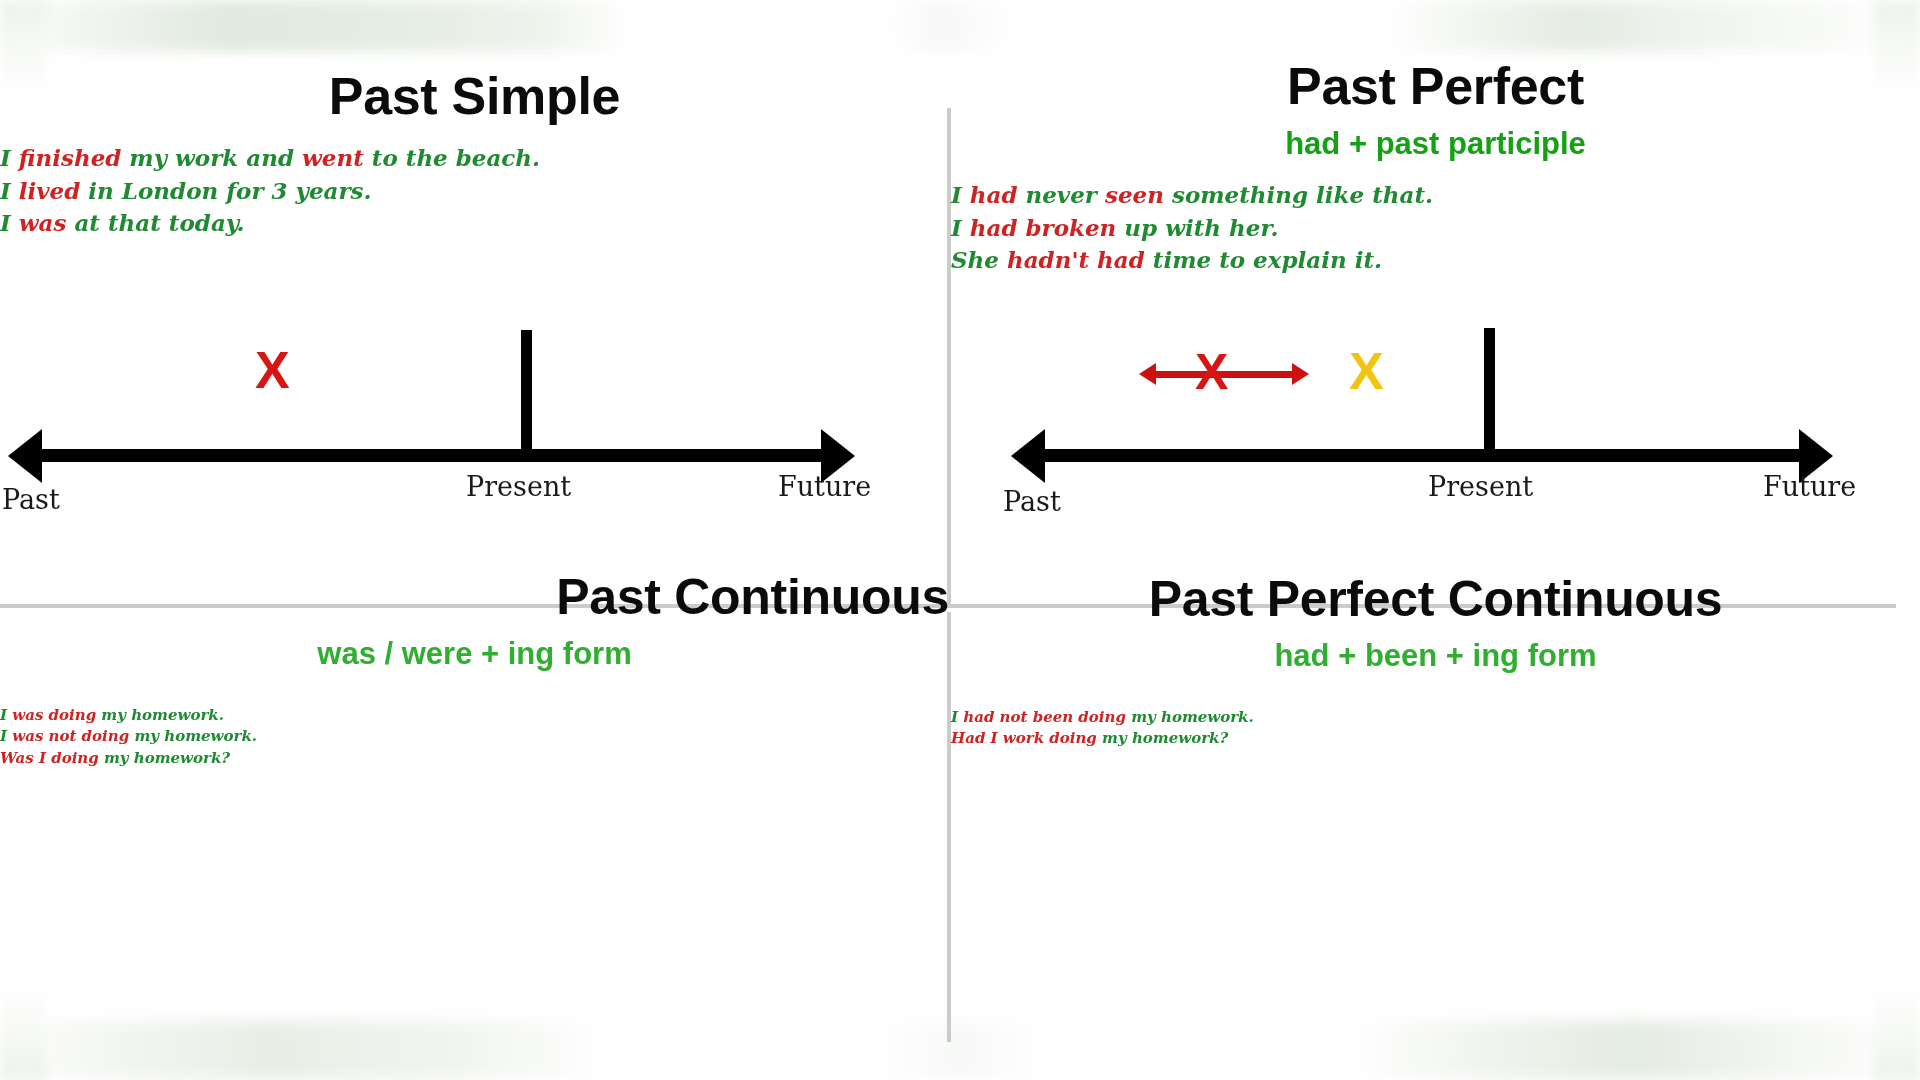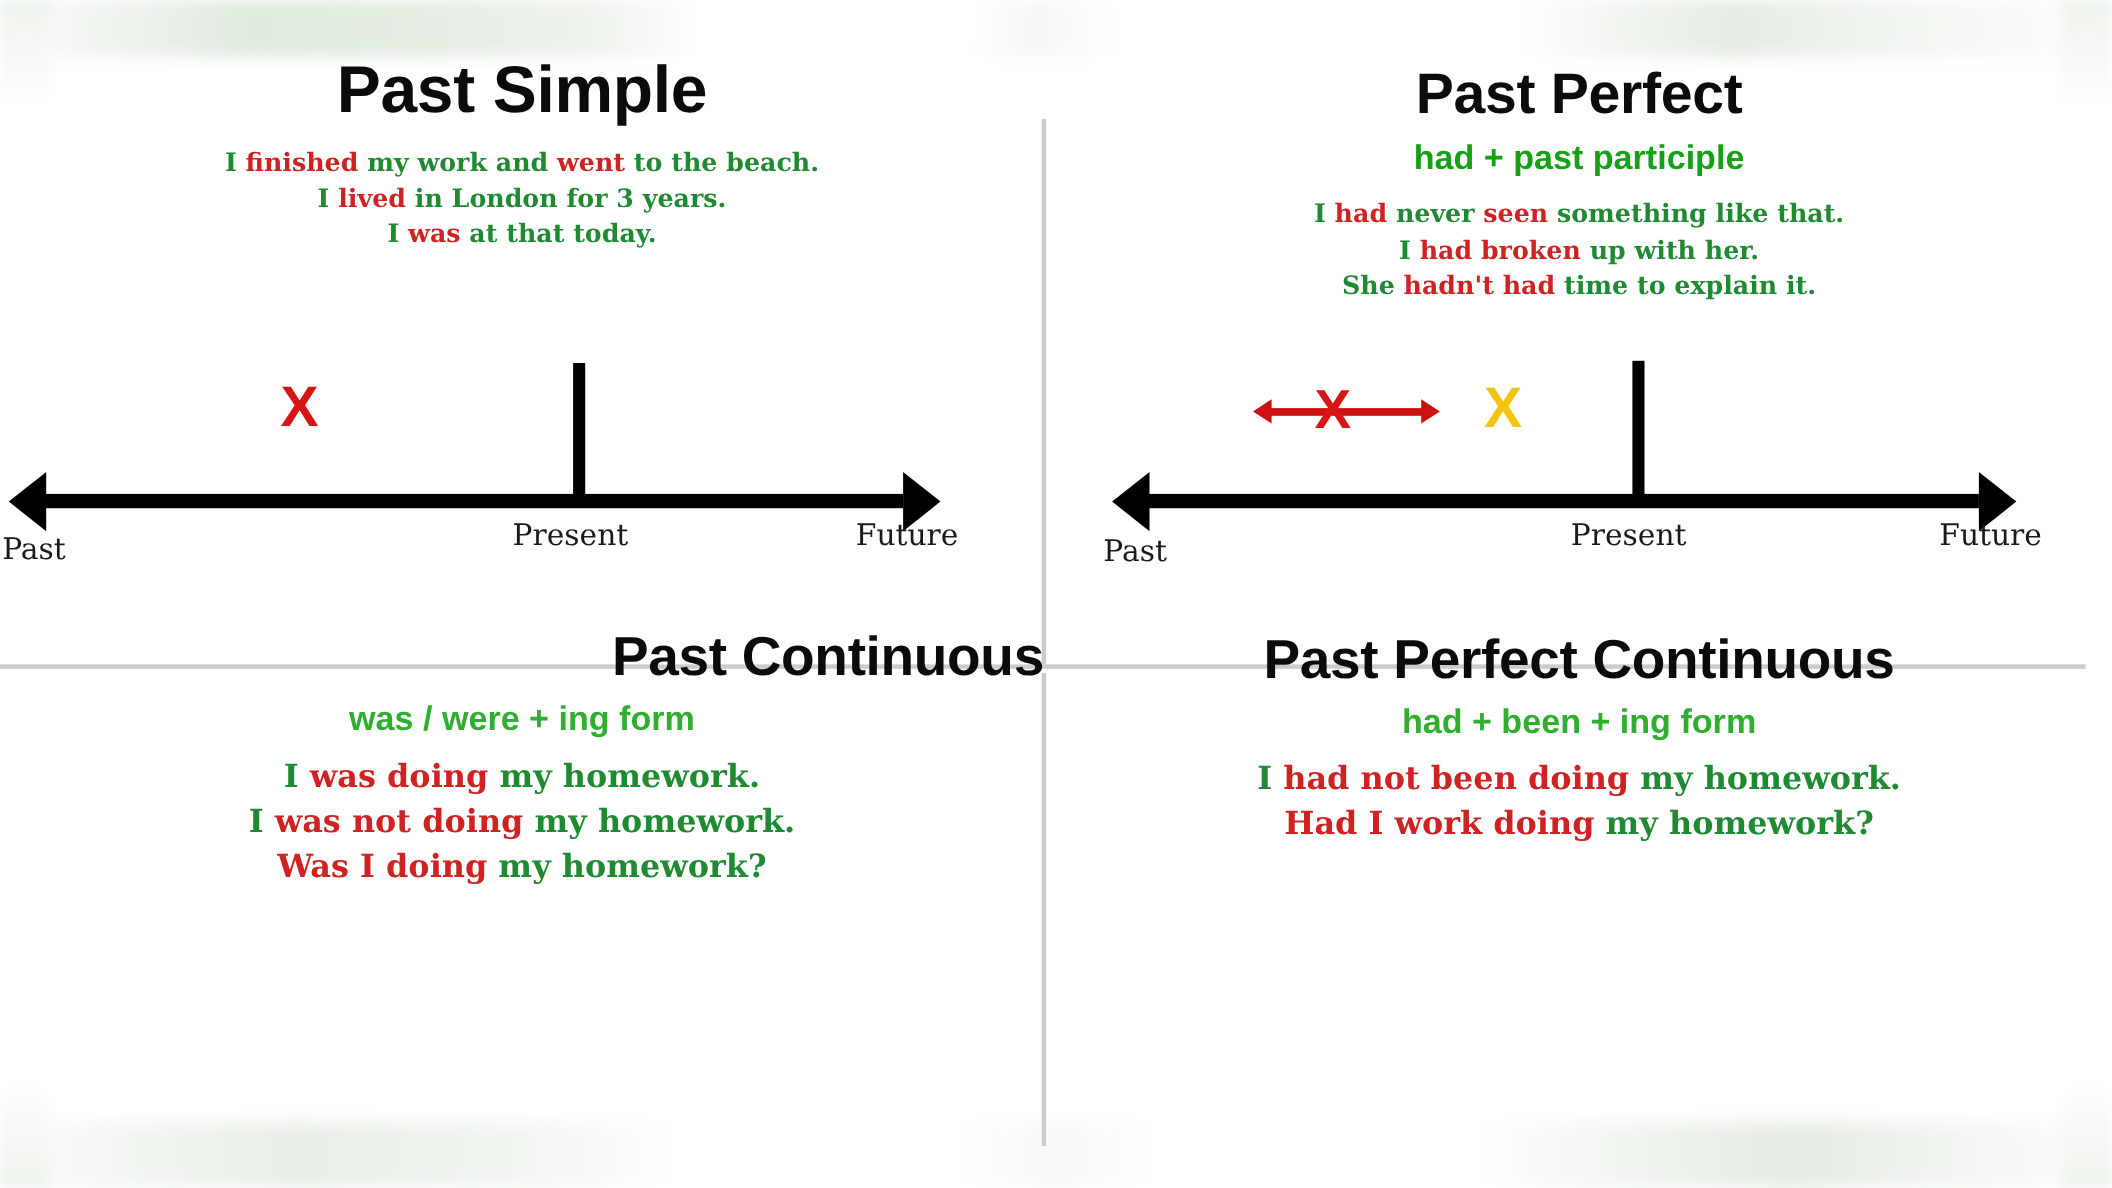--- a/index.html
+++ b/index.html
@@ -43,39 +43,39 @@
   .divider{position:absolute;background:#c9ccc9;}
   .div-h{left:0;top:552px;width:1896px;height:4px;}
   .div-v-top{left:947px;top:56px;width:4px;height:496px;}
   .div-v-bot{left:947px;top:560px;width:4px;height:430px;}
 
   
   .title{
     text-align:center;font-weight:bold;color:#0b0b0b;
     letter-spacing:-0.3px;line-height:1;
   }
-  .t-ps{font-size:60px;}
+  .t-ps{font-size:52px;margin-top:18px;}
   .t-pp{font-size:52px;margin-top:8px;}
   .t-pc{font-size:50px;margin-top:16px;text-align:right;}
   .t-ppc{font-size:50px;margin-top:18px;}
 
   .formula{
     text-align:center;font-weight:bold;line-height:1;
   }
   .f-dark{color:#16a016;font-size:31px;margin-top:16px;}
   .f-bright{color:#2fae2f;font-size:31px;margin-top:16px;}
 
   
   .examples{
-    text-align:center;font-weight:bold;
+    text-align:left;font-style:italic;font-weight:bold;
     color:#1f8a32;line-height:1.42;
     font-family:"DejaVu Serif", serif;
   }
   .ex-top{font-size:23px;margin-top:20px;}
-  .ex-bot{font-size:29px;margin-top:16px;}
+  .ex-bot{font-size:15px;margin-top:36px;}
   .examples .hl{color:#cf2222;}
   .examples div{white-space:nowrap;}
 
   
   .timeline{position:absolute;left:0;width:100%;height:150px;}
   .tl-axis{position:absolute;height:13px;background:#000;}
   .tl-head{position:absolute;width:0;height:0;border-top:27px solid transparent;
     border-bottom:27px solid transparent;}
   .tl-head.left{border-right:34px solid #000;}
   .tl-head.right{border-left:34px solid #000;}

